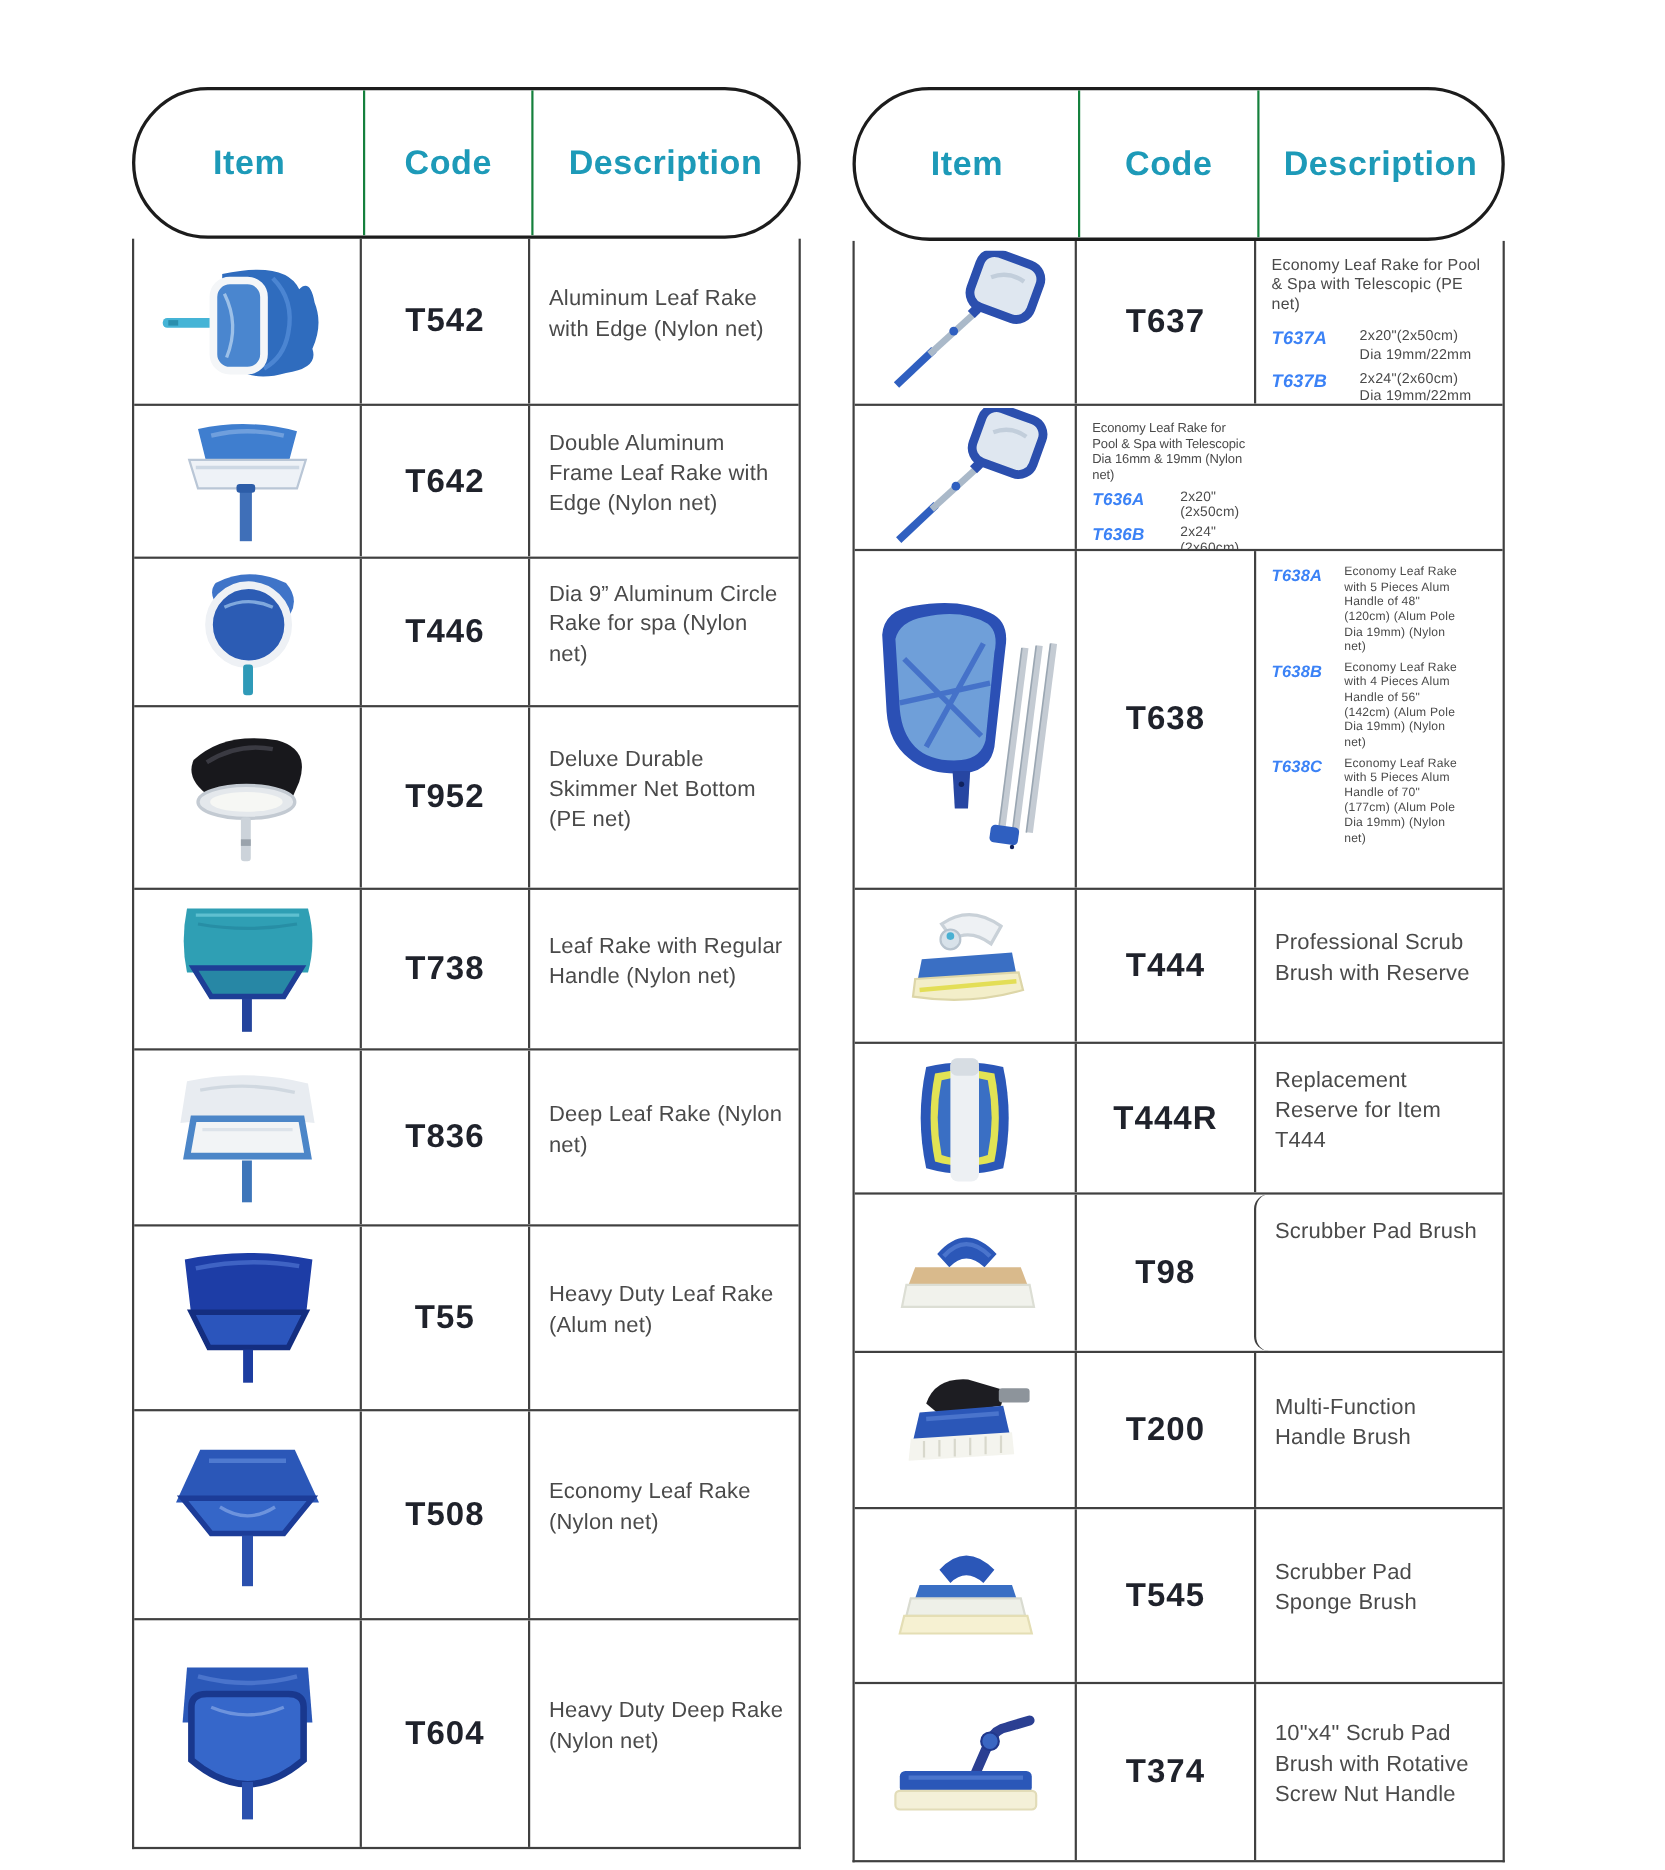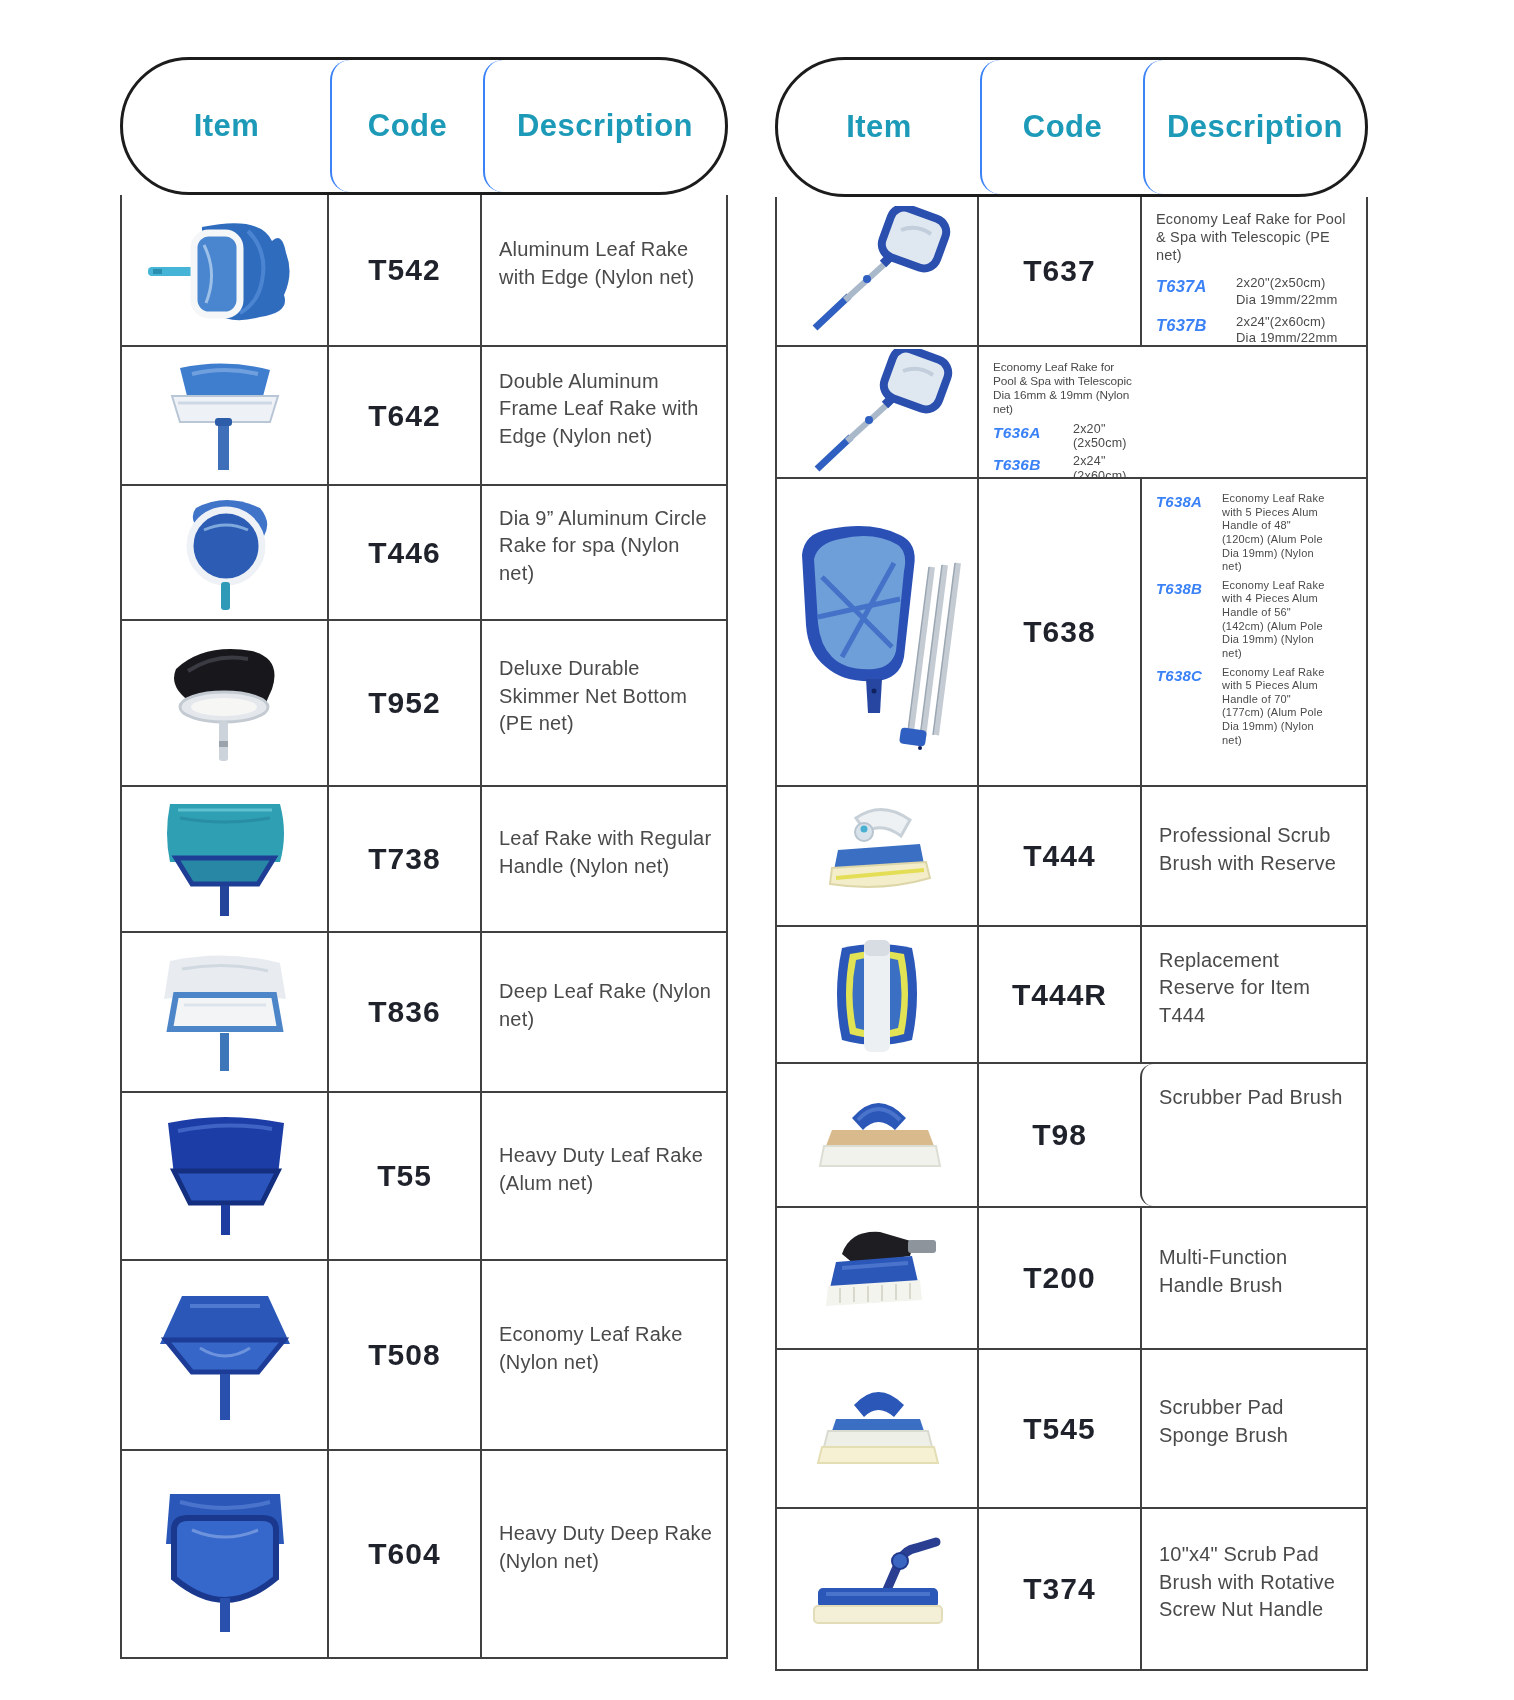--- a/index.html
+++ b/index.html
@@ -1,35 +1,35 @@
 <!DOCTYPE html>
 <html><head>
 <meta charset="utf-8">
 <style>
   html,body { margin:0; padding:0; background:#ffffff; }
   .page {
     position:relative; width:1514px; height:1700px; background:#ffffff;
     font-family:"Liberation Sans", sans-serif; overflow:hidden;
   }
-  .ctable { position:absolute; top:57px; }
+  .ctable { position:absolute; top:79px; }
   #table-left  { left:120px; width:608px; }
   #table-right { left:775px; width:593px; }
 
   
   .pill {
     box-sizing:border-box; border:3px solid #1c1c1c; border-radius:72px;
     overflow:hidden; display:grid; background:#fff; position:relative; z-index:2;
   }
   #table-left  .pill { height:138px; grid-template-columns:207px 153px 1fr; }
   #table-right .pill { height:140px; grid-template-columns:202px 163px 1fr; }
   .hcell {
     display:flex; align-items:center; justify-content:center;
     font-weight:bold; font-size:31px; letter-spacing:0.5px; color:#1d9ab8;
   }
-  .hcell + .hcell { border-left:2px solid #3b82f6;border-radius:20px; }
+  .hcell + .hcell { border-left:2px solid #15803d; }
 
   
   .tbody { box-sizing:border-box; border:2px solid #404040; border-top:none; background:#fff; }
   .trow  { display:grid; box-sizing:border-box; overflow:hidden; }
   #table-left  .trow { grid-template-columns:205px 153px 1fr; }
   #table-right .trow { grid-template-columns:200px 163px 1fr; }
   .trow + .trow { border-top:2px solid #404040; }
   .cell { box-sizing:border-box; display:flex; align-items:center; justify-content:center; overflow:hidden; }
   .cell + .cell { border-left:2px solid #404040; }
 

